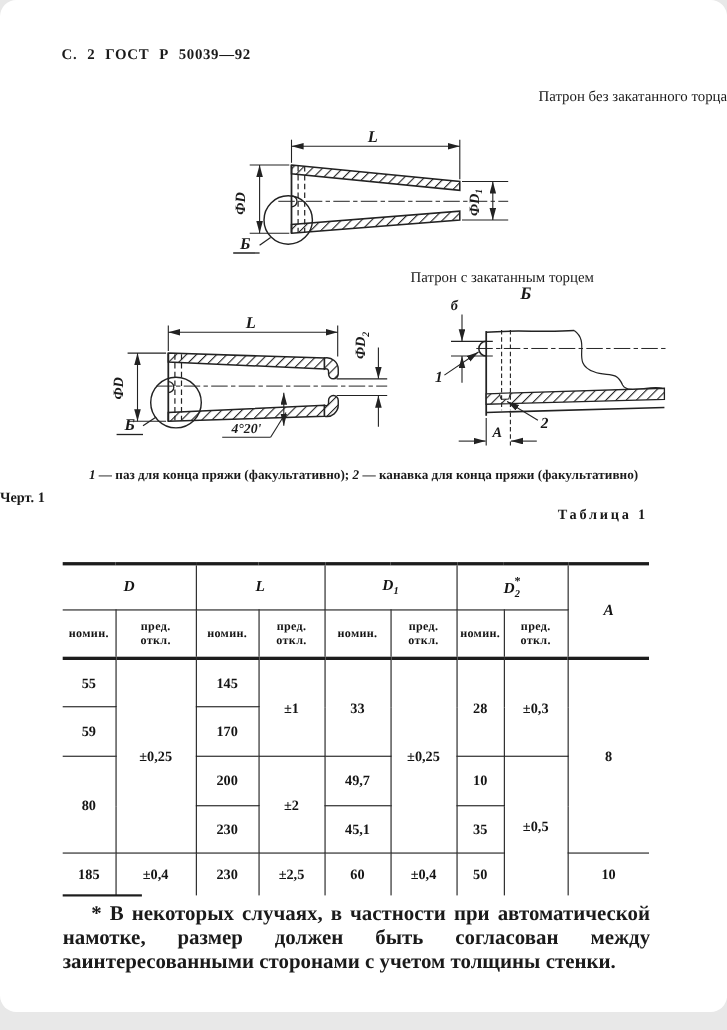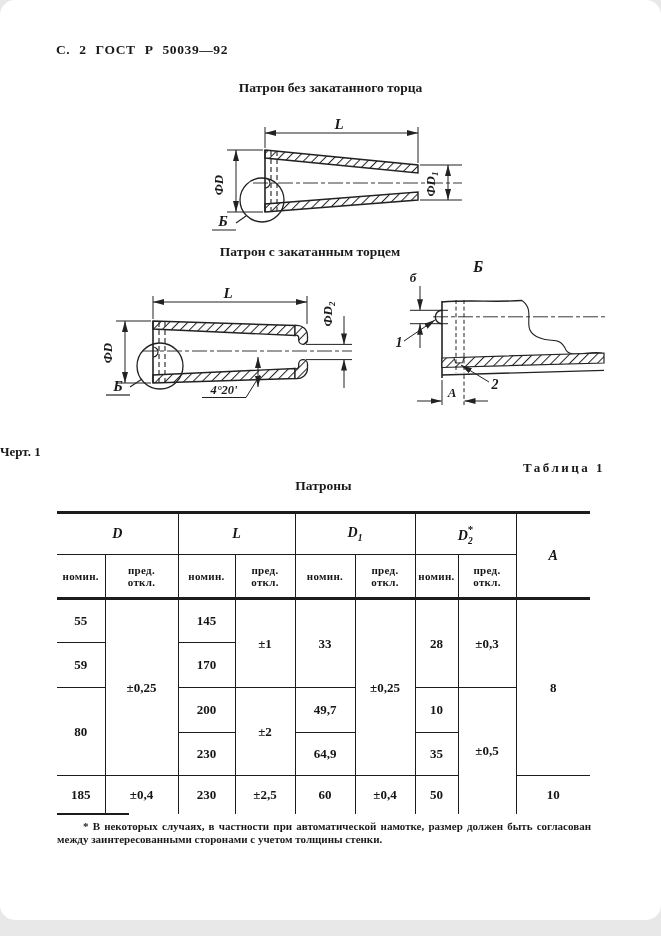--- a/index.html
+++ b/index.html
@@ -7,30 +7,30 @@
     position:relative; width:661px; height:920px; margin:0 auto;
     background:#ffffff; color:#1a1a1a; overflow:hidden;
     font-family:"Liberation Serif","DejaVu Serif",serif;
     border-radius:15px;
   }
   .abs{position:absolute;}
   .doc-header{
     left:56px; top:42px; font-size:13.5px; font-weight:700;
     letter-spacing:0.6px; word-spacing:5px;
   }
-  .fig-title{ font-weight:700; font-size:13.5px; text-align:center; }
+  .fig-title{ font-weight:400; font-size:13.5px; text-align:right; }
   #title1{ left:0; right:0; top:80px; }
-  #title2{ left:0; top:244px; width:540px;padding-left:40px; }
+  #title2{ left:0; top:244px; width:540px; }
   .legend-line{
     left:30px; right:30px; top:424px; text-align:center;
     font-size:12px; font-weight:700;
   }
   .legend-line i{ font-weight:700; }
   .chert{ left:0; right:0; top:444px; text-align:left; font-size:13px; font-weight:700; }
-  .tablica{ right:56px; top:460px; font-size:13px; font-weight:700; letter-spacing:2.5px; }
+  .tablica{ right:72px; top:460px; font-size:13px; font-weight:700; letter-spacing:2.5px; }
   .tbl-title{ left:57px; width:533px; top:478px; text-align:center; font-weight:700; font-size:13.5px; }
   .tbl-units{ left:57px; width:533px; top:495px; text-align:center; font-weight:700; font-size:12px; }
 
   table.gtable{
     position:absolute; left:57px; top:511px; width:533px;
     border-collapse:collapse; table-layout:fixed;
   }
   .gtable th, .gtable td{
     border:1px solid #1c1c1c; padding:0; text-align:center; vertical-align:middle;
     font-weight:700; color:#151515;
@@ -42,21 +42,21 @@
   .gtable .sub-h .wrap{ width:44px; margin:0 auto; line-height:1.1; }
   .gtable td{ font-size:13px; }
   .gtable .bt3{ border-top:3px solid #1c1c1c; }
   .gtable .bb3{ border-bottom:3px solid #1c1c1c; }
   .gtable .no-l{ border-left:none; }
   .gtable .no-r{ border-right:none; }
   .gtable .no-b{ border-bottom:none; }
 
   .foot-rule{ left:57px; top:813px; width:72px; height:2px; background:#1c1c1c; }
   .footnote{
-    left:57px; top:820px; width:534px; font-size:11px; font-weight:700;
+    left:57px; top:820px; width:534px; font-size:19px; font-weight:700;
     text-align:justify; text-indent:26px; line-height:1.15;
   }
   svg{ overflow:visible; }
   svg text{
     font-family:"Liberation Serif","DejaVu Serif",serif;
     font-style:italic; font-weight:700; fill:#1a1a1a;
   }
   .ln{ stroke:#222; fill:none; }
 </style>
 </head>
@@ -208,24 +208,29 @@
       <g>
         <line class="ln" x1="352" y1="126" x2="352" y2="151" stroke-width="1"></line>
         <line class="ln" x1="374" y1="121" x2="374" y2="151" stroke-width="1" stroke-dasharray="4 2.6"></line>
         <line class="ln" x1="327" y1="147" x2="351.5" y2="147" stroke-width="1" marker-end="url(#ar)"></line>
         <line class="ln" x1="398" y1="147" x2="374.5" y2="147" stroke-width="1" marker-end="url(#ar)"></line>
         <text x="362" y="143" font-size="13" text-anchor="middle">А</text>
       </g>
     </g>
   </svg>
 
+  <div class="abs legend-line">
+    <i>1</i>
+    <span>— паз для конца пряжи (факультативно);</span>
+    <i>2</i>
+    <span>— канавка для конца пряжи (факультативно)</span>
+  </div>
 
   <div class="abs chert">Черт. 1</div>
   <div class="abs tablica">Таблица 1</div>
-  <div class="abs tbl-title">Патроны</div>
 
   <table class="gtable">
     <colgroup>
       <col style="width:48px">
         <col style="width:73px">
       <col style="width:57px">
         <col style="width:60px">
       <col style="width:60px">
         <col style="width:60px">
       <col style="width:43px">
@@ -276,21 +281,21 @@
     <tr style="height:45px">
       <td rowspan="2" class="no-l">80</td>
       <td>200</td>
       <td rowspan="2">±2</td>
       <td>49,7</td>
       <td>10</td>
       <td rowspan="3" class="no-b">±0,5</td>
     </tr>
     <tr style="height:43px">
       <td>230</td>
-      <td>64,9</td>
+      <td>45,1</td>
       <td>35</td>
     </tr>
     <tr style="height:38px">
       <td class="no-l no-b">185</td>
       <td class="no-b">±0,4</td>
       <td class="no-b">230</td>
       <td class="no-b">±2,5</td>
       <td class="no-b">60</td>
       <td class="no-b">±0,4</td>
       <td class="no-b">50</td>

